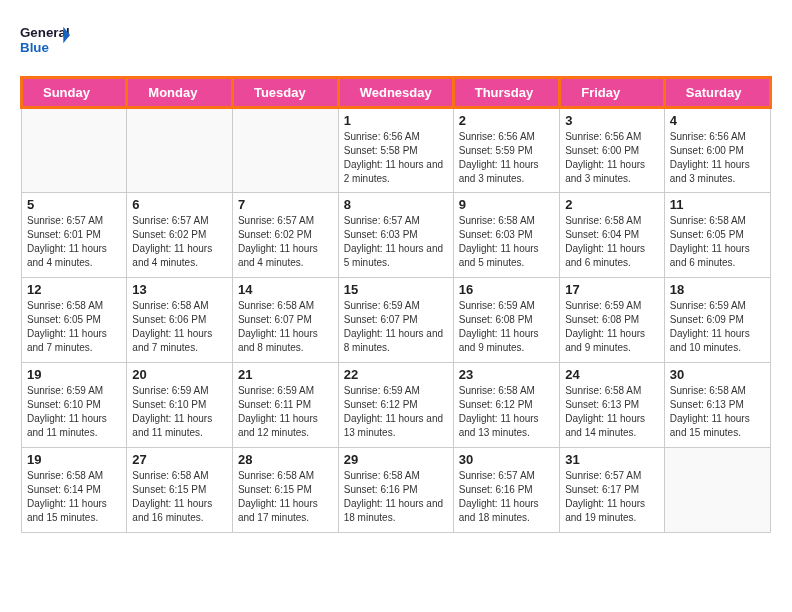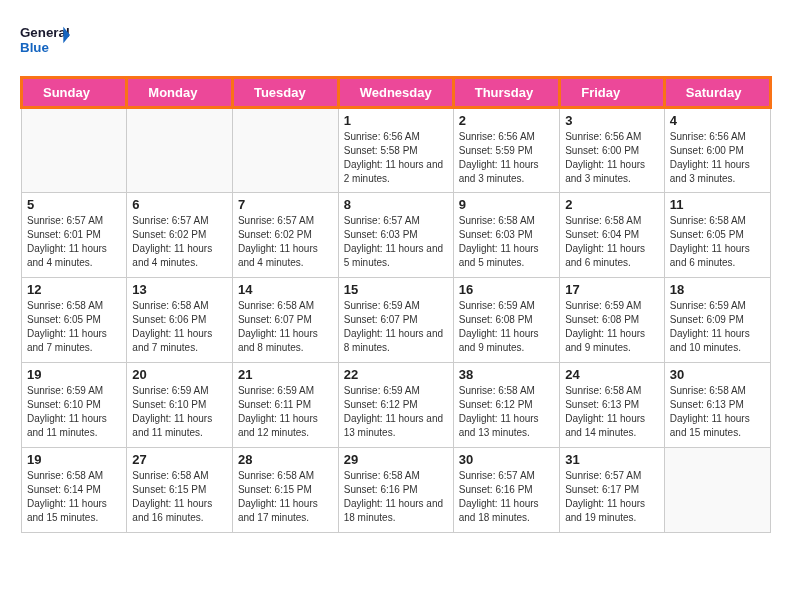--- a/index.html
+++ b/index.html
@@ -243,21 +243,21 @@
 Sunset: 6:11 PM
 Daylight: 11 hours and 12 minutes.</div>
         </td>
         <td>
           <span class="day-number">22</span>
           <div class="day-info" style="white-space: pre-line;">Sunrise: 6:59 AM
 Sunset: 6:12 PM
 Daylight: 11 hours and 13 minutes.</div>
         </td>
         <td>
-          <span class="day-number">38</span>
+          <span class="day-number">23</span>
           <div class="day-info" style="white-space: pre-line;">Sunrise: 6:58 AM
 Sunset: 6:12 PM
 Daylight: 11 hours and 13 minutes.</div>
         </td>
         <td>
           <span class="day-number">24</span>
           <div class="day-info" style="white-space: pre-line;">Sunrise: 6:58 AM
 Sunset: 6:13 PM
 Daylight: 11 hours and 14 minutes.</div>
         </td>

